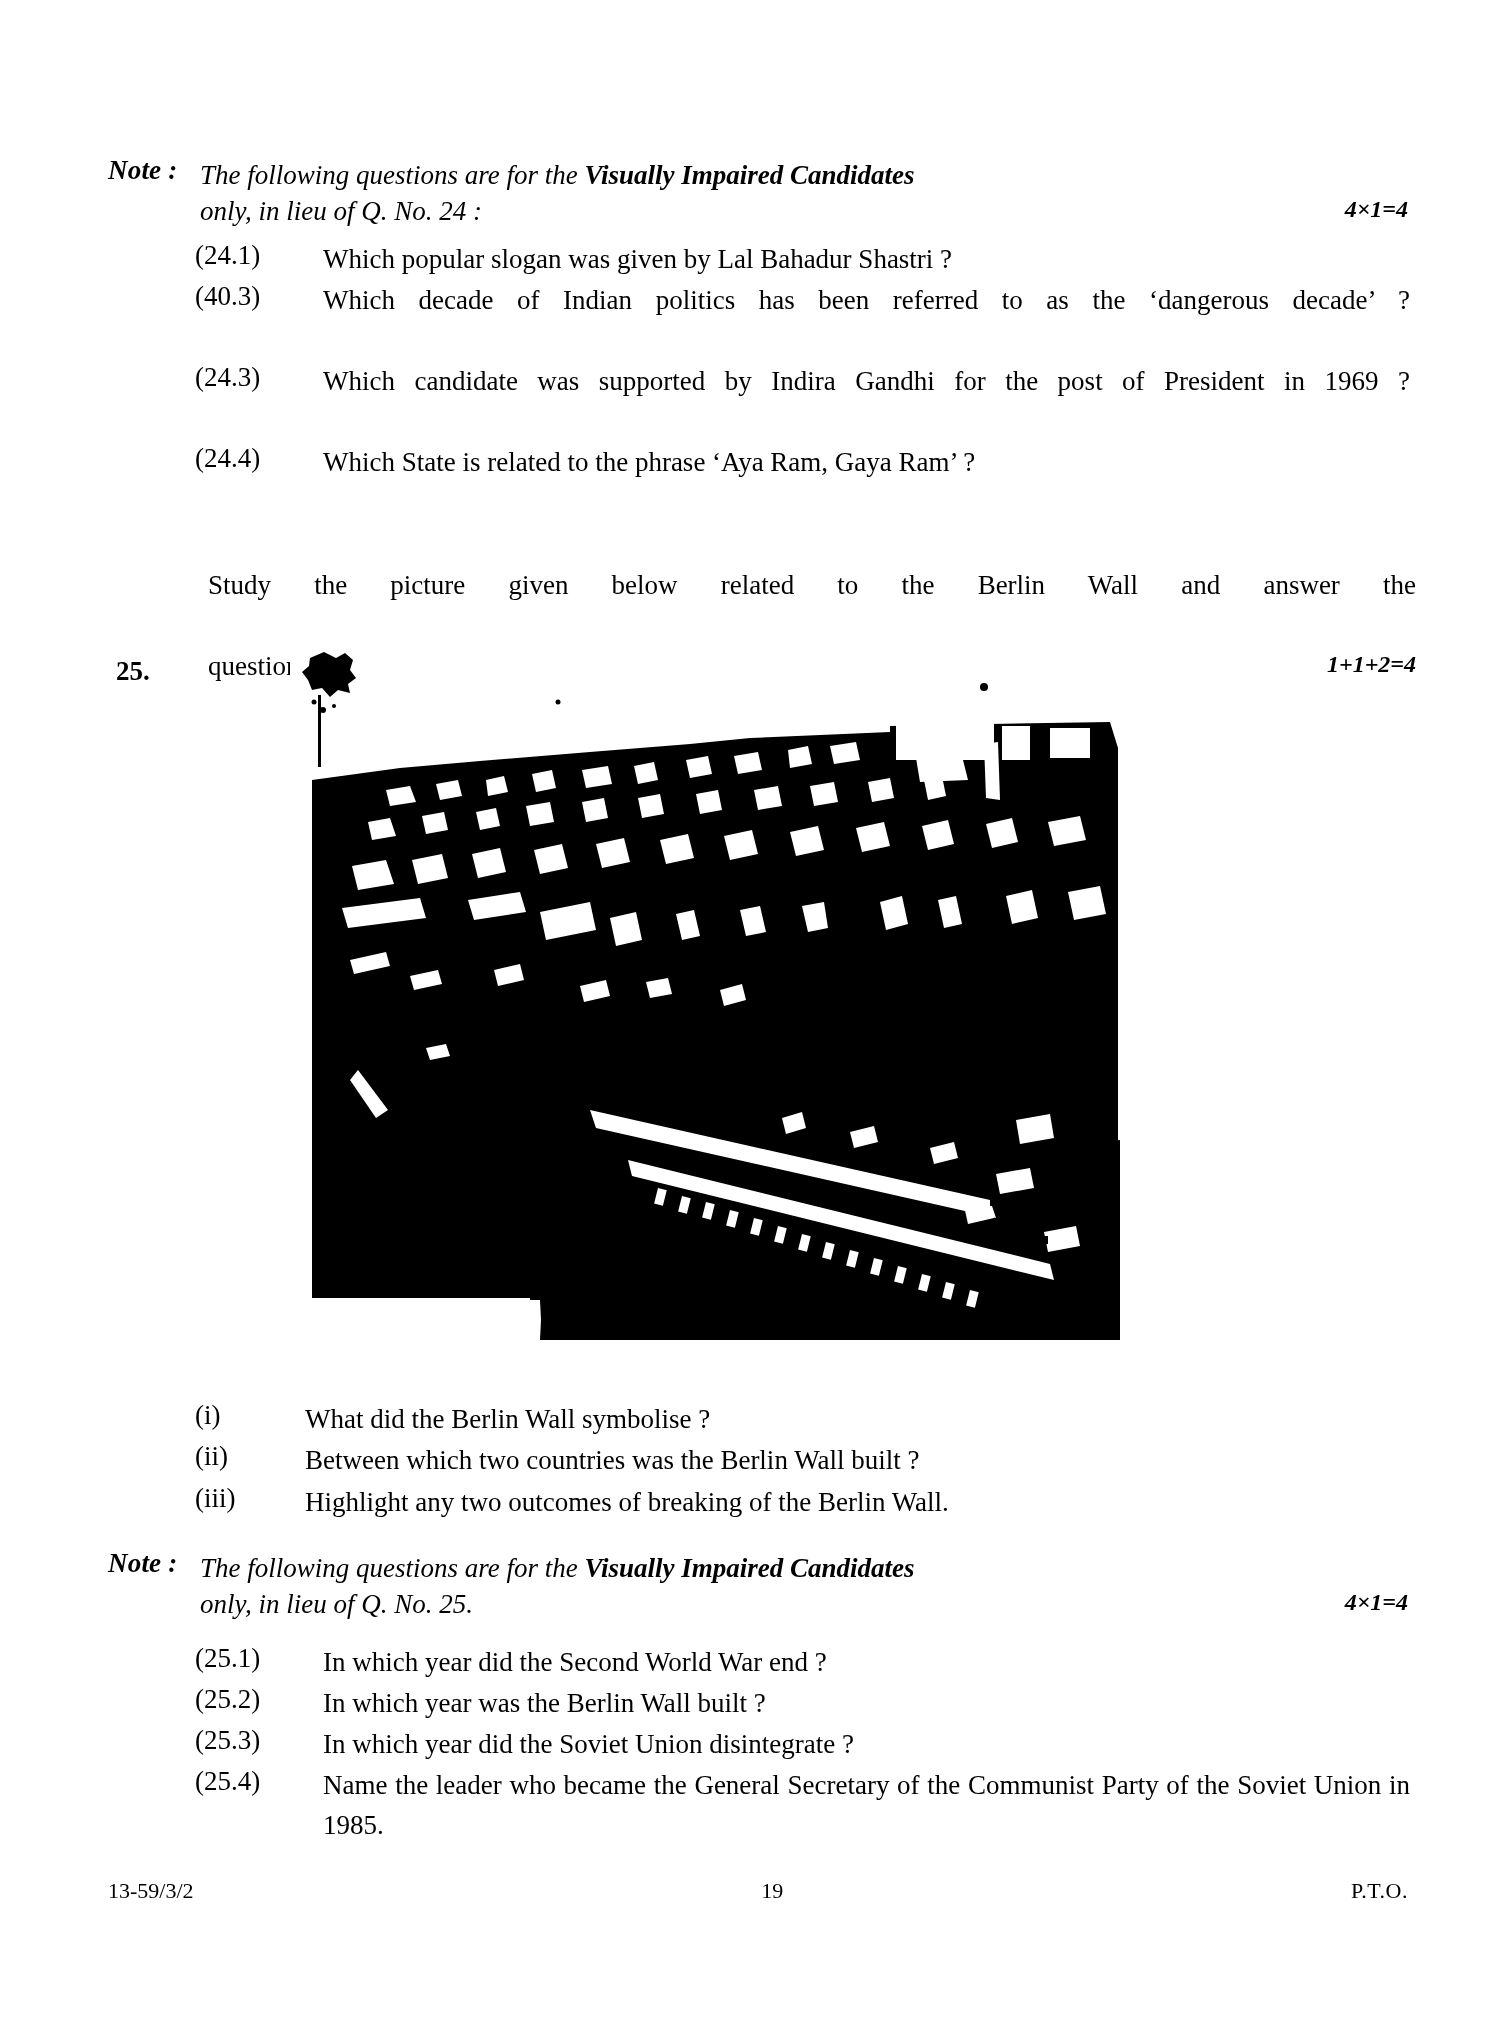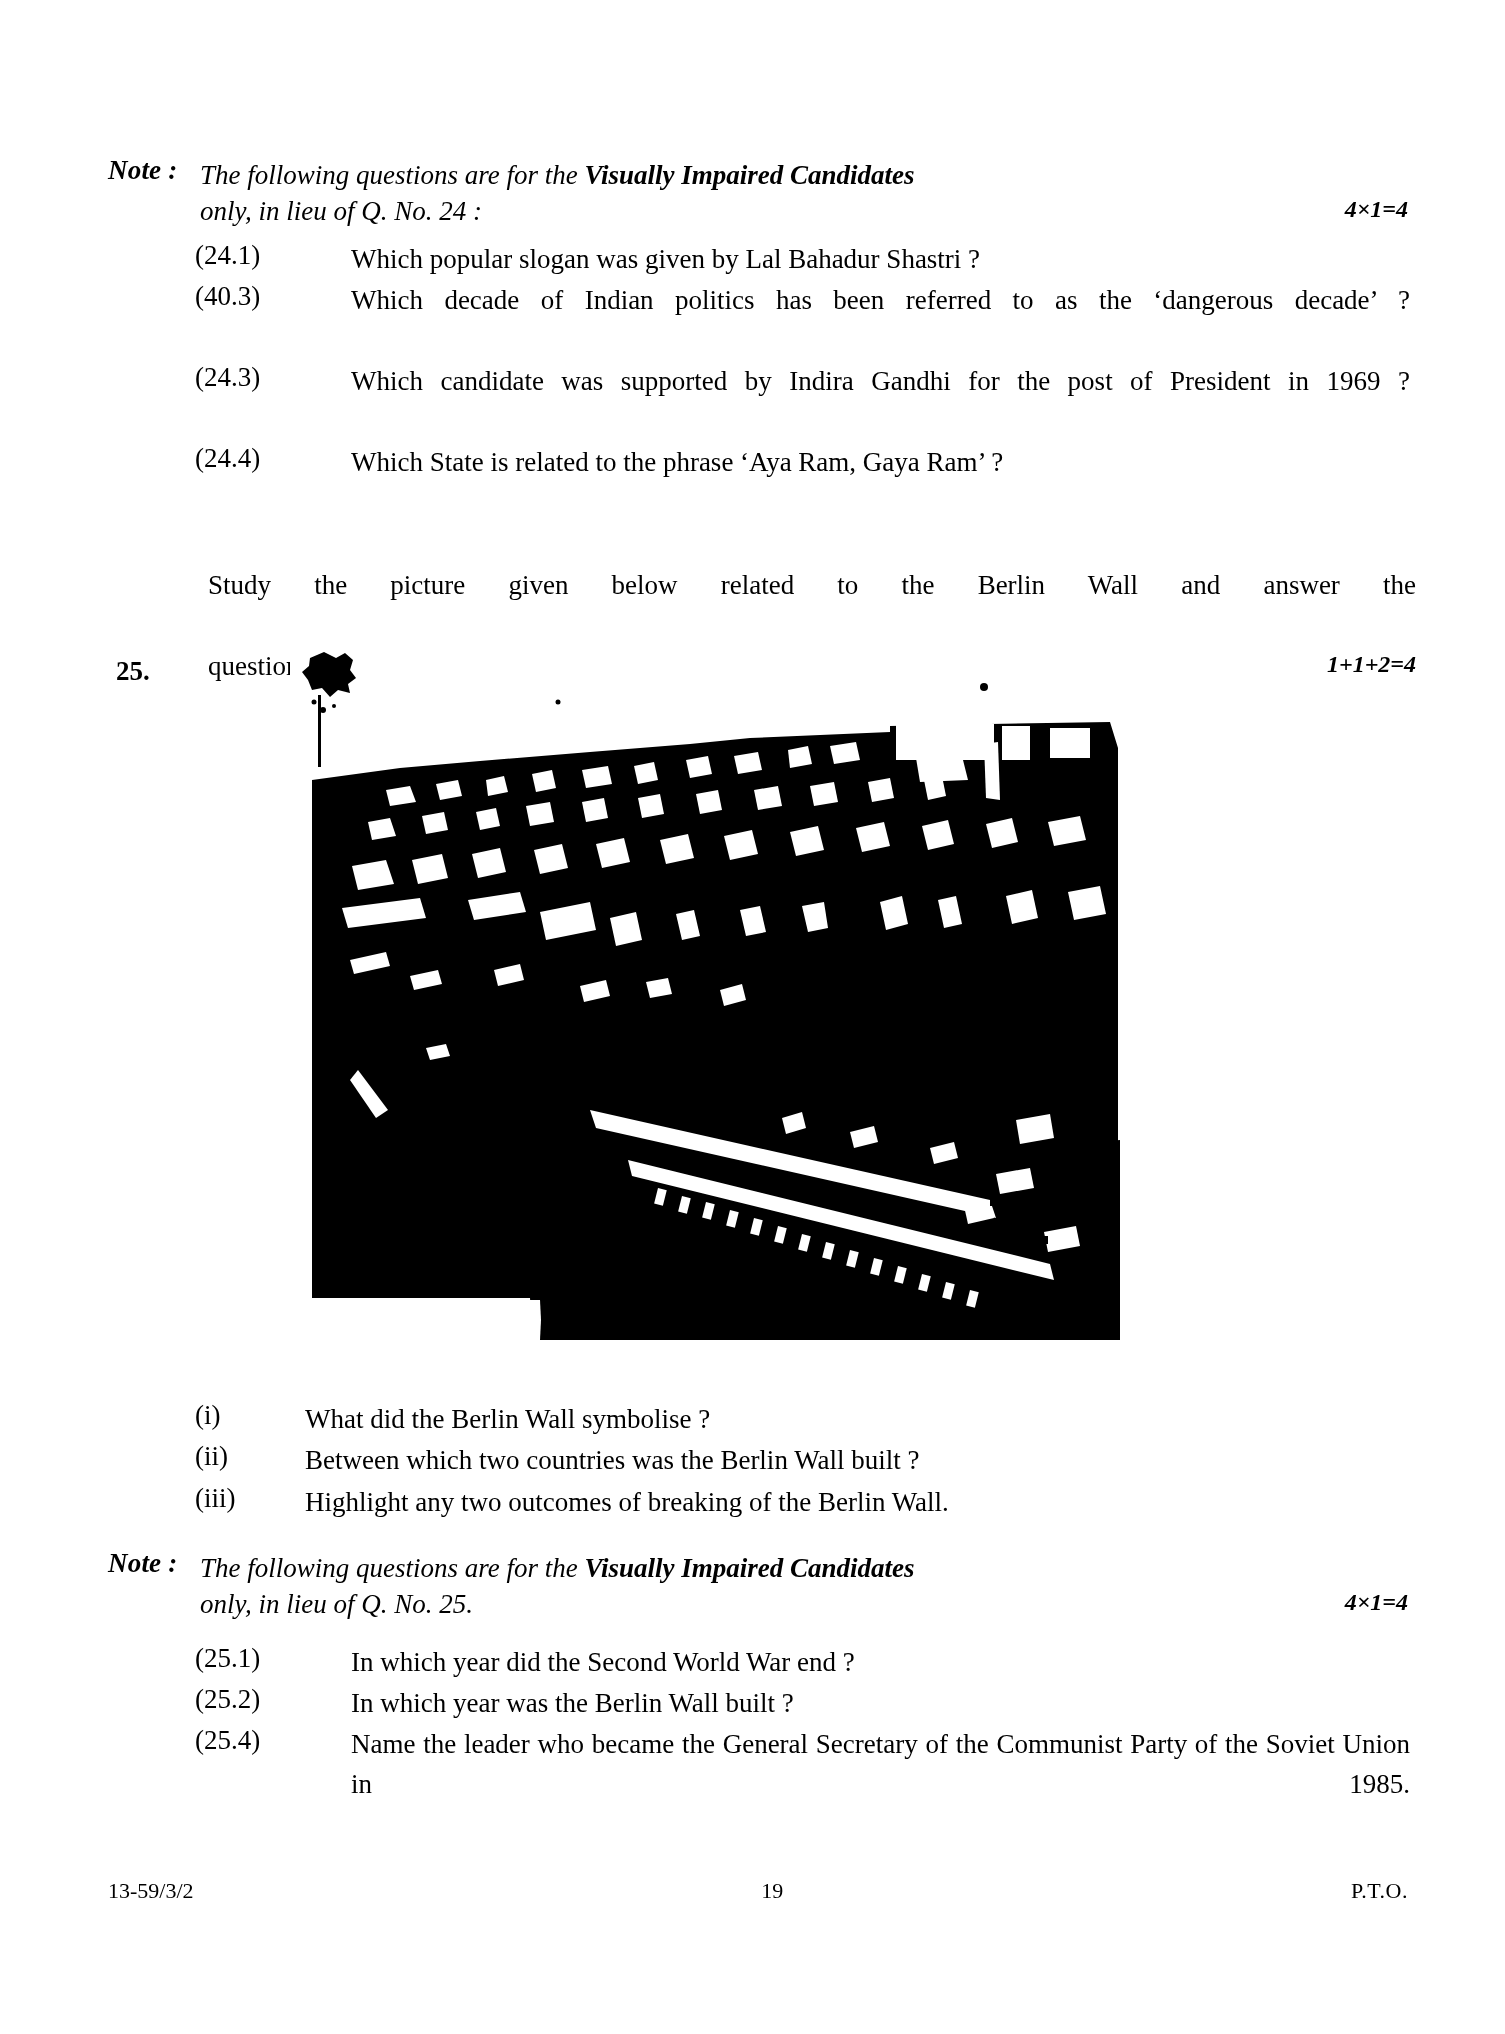--- a/index.html
+++ b/index.html
@@ -83,21 +83,20 @@
   
   .subq-list {
     position: absolute;
     left: 195px;
     width: 1215px;
   }
   .subq {
     display: flex;
     align-items: flex-start;
     margin-bottom: 1px;
-    gap: 28px;
   }
   .subq-num {
     font-size: 27px;
     font-weight: normal;
     flex: 0 0 128px;
     width: 128px;
   }
   .subq-text {
     font-size: 27px;
     line-height: 1.48;
@@ -417,20 +416,24 @@
 
   <div class="subq-list" style="top:1643px;">
     <div class="subq">
       <div class="subq-num">(25.1)</div>
       <div class="subq-text">In which year did the Second World War end ?</div>
     </div>
     <div class="subq">
       <div class="subq-num">(25.2)</div>
       <div class="subq-text">In which year was the Berlin Wall built ?</div>
     </div>
+    <div class="subq">
+      <div class="subq-num">(25.3)</div>
+      <div class="subq-text">In which year did the Soviet Union disintegrate ?</div>
+    </div>
     <div class="subq justify">
       <div class="subq-num">(25.4)</div>
       <div class="subq-text">Name the leader who became the General Secretary of the Communist Party of the Soviet Union in 1985.</div>
     </div>
   </div>
 
   <div class="footer">
     <div class="footer-code">13-59/3/2</div>
     <div class="footer-page">19</div>
     <div class="footer-pto">P.T.O.</div>

